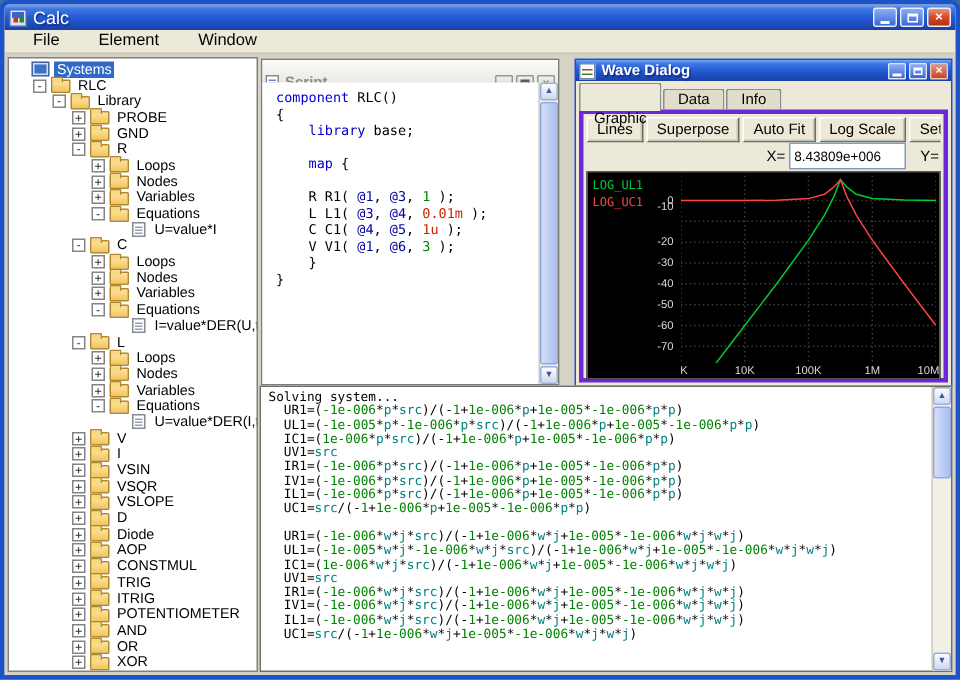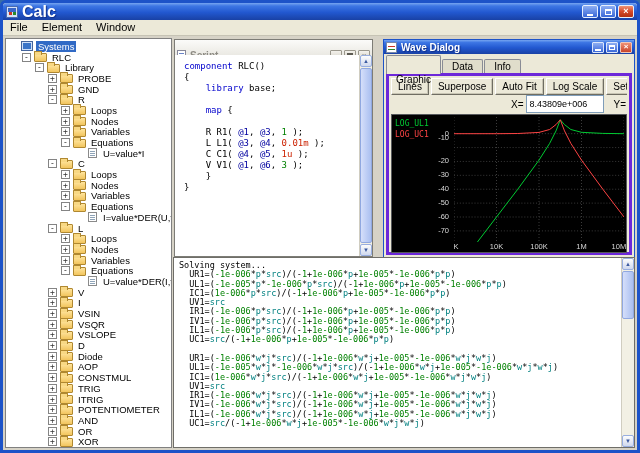--- a/index.html
+++ b/index.html
@@ -2,31 +2,31 @@
 <html><head>
 <meta charset="utf-8">
 <style>
   *{margin:0;padding:0;box-sizing:border-box;}
   html,body{background:#3a6ea5;}
   body{font-family:"Liberation Sans",sans-serif;}
   .screen{position:relative;width:640px;height:453px;background:#d6d2c6;border:3px solid #1d53c8;border-radius:6px 6px 0 0;overflow:hidden;}
 
   
   .titlebar{height:17px;background:linear-gradient(180deg,#76a5f0 0%,#3d76e4 18%,#2258d0 55%,#1941a5 100%);display:flex;align-items:center;padding:0 3px;border-radius:3px 3px 0 0;}
-  .title-text{color:#fff;font-weight:bold;font-size:16px;text-shadow:1px 1px 1px #10308a;margin-left:4px;flex:1;}
+  .title-text{color:#fff;font-weight:normal;font-size:12px;text-shadow:1px 1px 1px #10308a;margin-left:4px;flex:1;}
   .win-btns{display:flex;gap:2px;}
   .wbtn{width:16px;height:13px;border-radius:2px;border:1px solid #e8f0ff;display:flex;align-items:center;justify-content:center;color:#fff;font-size:9px;line-height:1;cursor:default;}
   .wbtn.min,.wbtn.max{background:linear-gradient(180deg,#8eaef2,#3a68d8);}
   .wbtn.close{background:linear-gradient(180deg,#ee9276,#d6492a 50%,#b33012);font-weight:bold;}
   .glyph-min{display:block;width:6px;height:2px;background:#fff;margin-top:6px;}
   .glyph-max{display:block;width:7px;height:6px;border:1px solid #fff;border-top-width:2px;}
 
   
   .menubar{height:16px;background:#ece9d8;border-bottom:1px solid #c6c3b4;display:flex;align-items:center;font-size:11px;color:#000;}
-  .menu-item{padding:0 7px;height:15px;line-height:15px;}
+  .menu-item{padding:0 7px;height:15px;line-height:15px;margin-left:12px;}
 
   .workspace{position:absolute;left:0;top:33px;right:0;bottom:0;background:#d6d2c6;}
 
   
   .tree-pane{position:absolute;left:2px;top:2px;width:167px;bottom:2px;background:#fff;border:1px solid #808080;overflow:hidden;padding-top:2px;}
   .tree-row{display:flex;align-items:center;height:10.7px;font-size:9.5px;white-space:nowrap;color:#000;}
   .tree-exp{flex:none;width:9px;height:9px;border:1px solid #848484;background:#fff;font-family:"DejaVu Sans Mono",monospace;font-size:8px;line-height:7px;text-align:center;color:#333;margin-right:3px;}
   .tree-exp.hidden{visibility:hidden;}
   .tree-ico{flex:none;}
   .ico-folder{position:relative;width:13px;height:9px;margin:1px 3px 0 0;background:linear-gradient(#ffe49c,#f2c55e);border:1px solid #b08830;border-radius:1px;}

